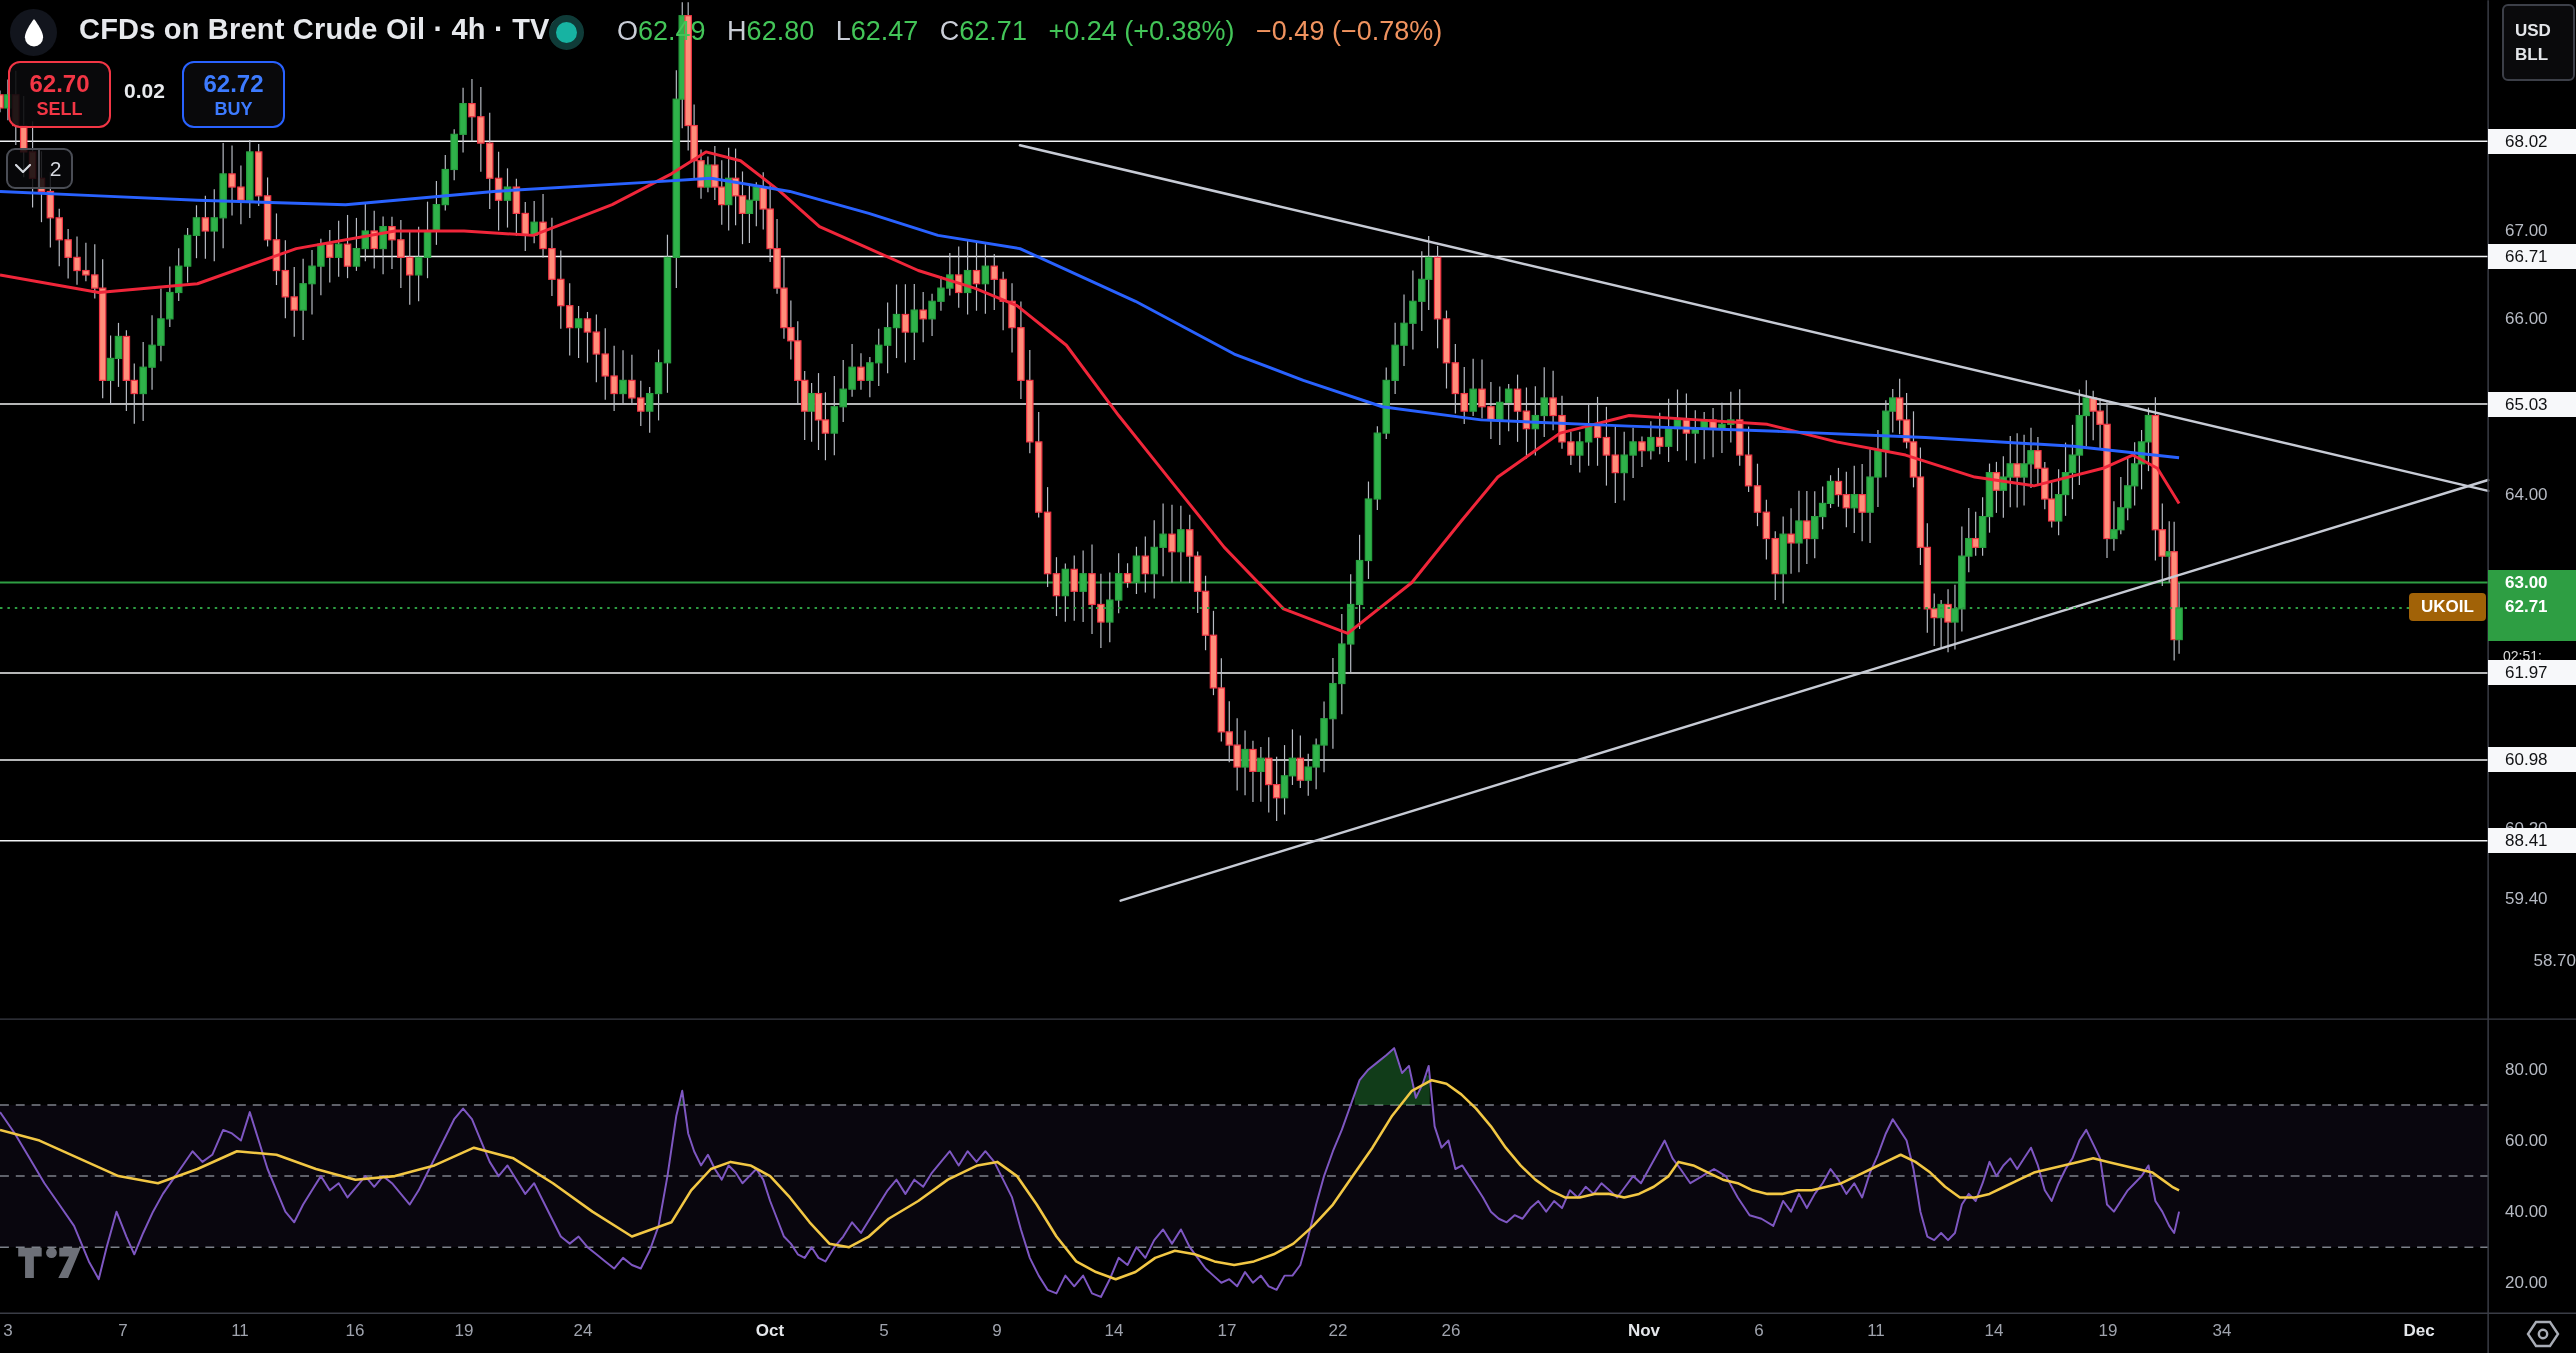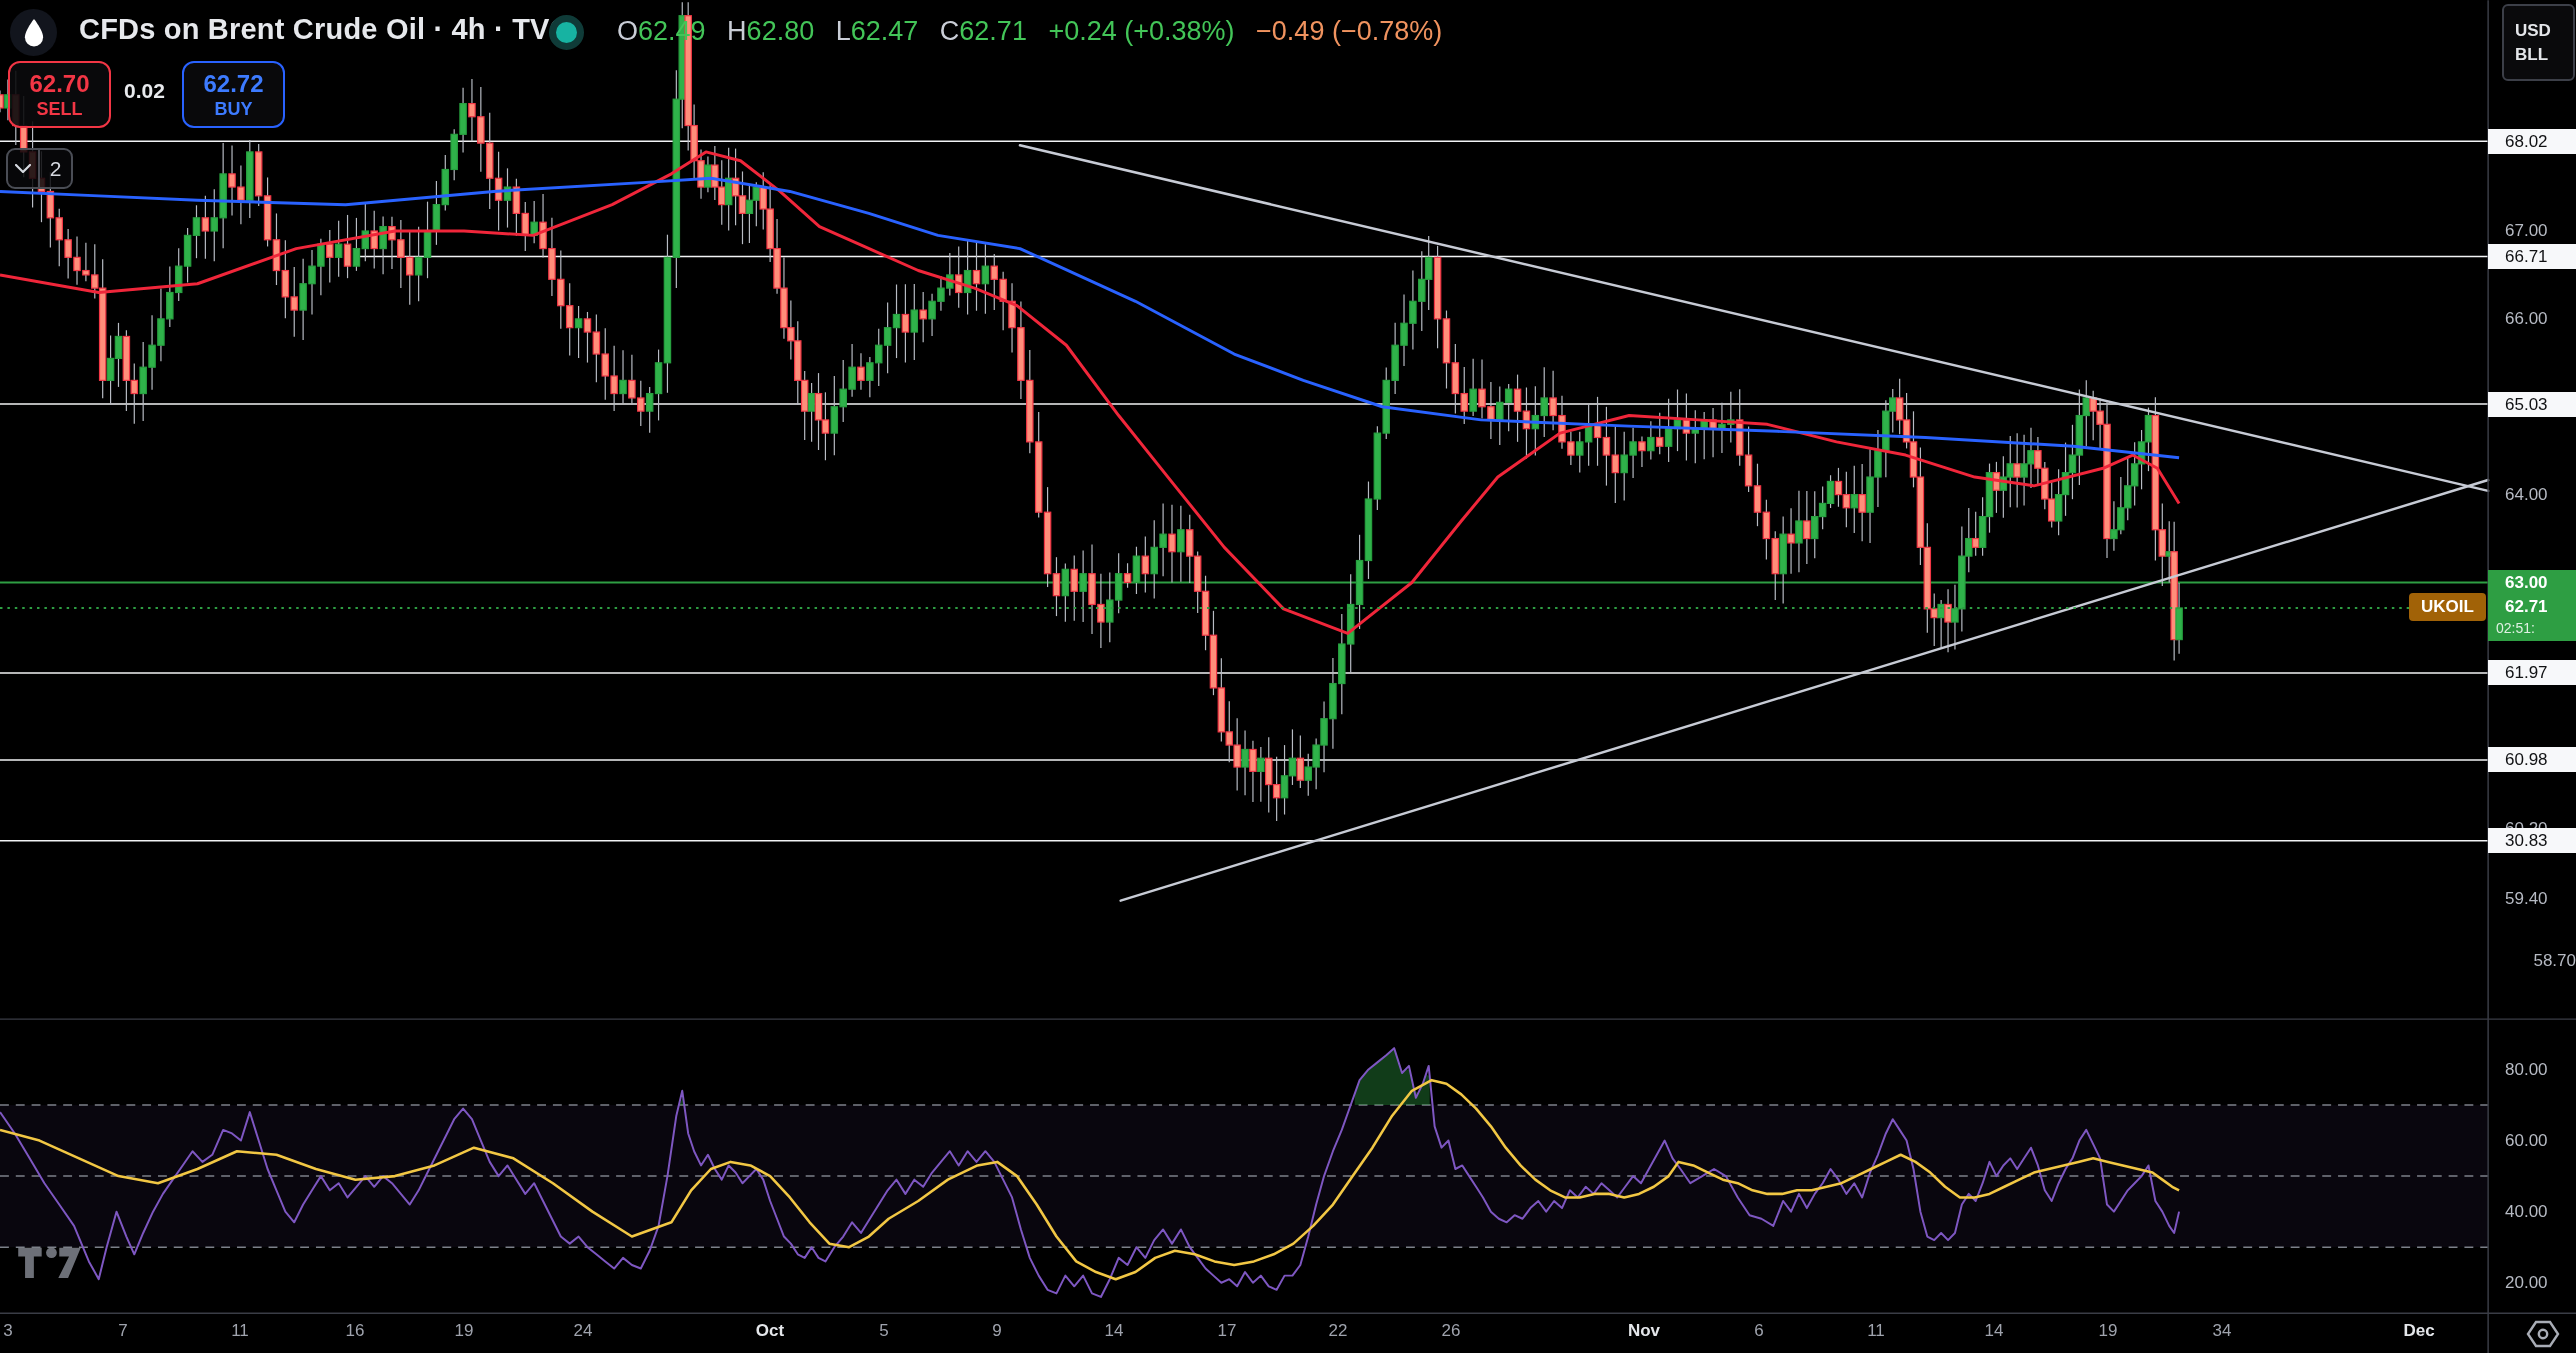--- a/index.html
+++ b/index.html
@@ -38,21 +38,21 @@
   #usd-box div{color:#e4e6ea;font-size:17px;font-weight:600;padding-left:11px;line-height:24px;}
   
   #price-axis{left:2488px;top:0;width:88px;height:1354px;cursor:ns-resize;}
   .ptick{position:absolute;left:0;width:88px;height:25px;line-height:25px;font-size:17px;
     padding-left:0;color:#b6bac3;white-space:nowrap;}
   .ptick span{padding-left:17px;display:block;}
   .ptick.white{background:#f7f8fa;color:#101113;font-weight:500;}
   .ptick.green{background:#2e9e43;color:#fff;font-weight:600;}
   #cur-price{position:absolute;left:0;width:88px;height:46px;background:#2e9e43;color:#fff;}
   #cur-price .pv{font-size:17px;font-weight:700;padding-left:17px;line-height:24px;}
-  #cur-price .cd{font-size:14px;color:rgba(255,255,255,.85);padding-left:8px;line-height:18px;}
+  #cur-price .cd{font-size:14px;color:rgba(255,255,255,.85);padding-left:15px;line-height:18px;margin-top:28px;}
   #time-axis{left:0;top:1315px;width:2576px;height:39px;cursor:ew-resize;}
   .ttick{position:absolute;top:6px;transform:translateX(-50%);font-size:17px;color:#9fa3ad;white-space:nowrap;}
   .ttick.bold{color:#e4e6ea;font-weight:700;}
   
   #ukoil{left:2409px;top:593px;width:77px;height:28px;background:#a16207;border-radius:4px;
     color:#fff;font-size:17px;font-weight:700;display:flex;align-items:center;justify-content:center;}
   #tv-logo{left:14px;top:1240px;opacity:.85;}
   #hex-icon{left:2526px;top:1320px;}
 </style>
 </head>
@@ -687,21 +687,21 @@
       <div class="ptick" style="top: 816px;">
         <span>60.20</span>
       </div>
       <div class="ptick white" style="top: 660px;">
         <span>61.97</span>
       </div>
       <div class="ptick white" style="top: 747px;">
         <span>60.98</span>
       </div>
       <div class="ptick white" style="top: 828px;">
-        <span>30.83</span>
+        <span>88.41</span>
       </div>
       <div class="ptick" style="top: 886px;">
         <span>59.40</span>
       </div>
       <div class="ptick" style="top: 948px; text-align: right;">
         <span>58.70</span>
       </div>
       <div class="ptick" style="top: 1057px;">
         <span>80.00</span>
       </div>

